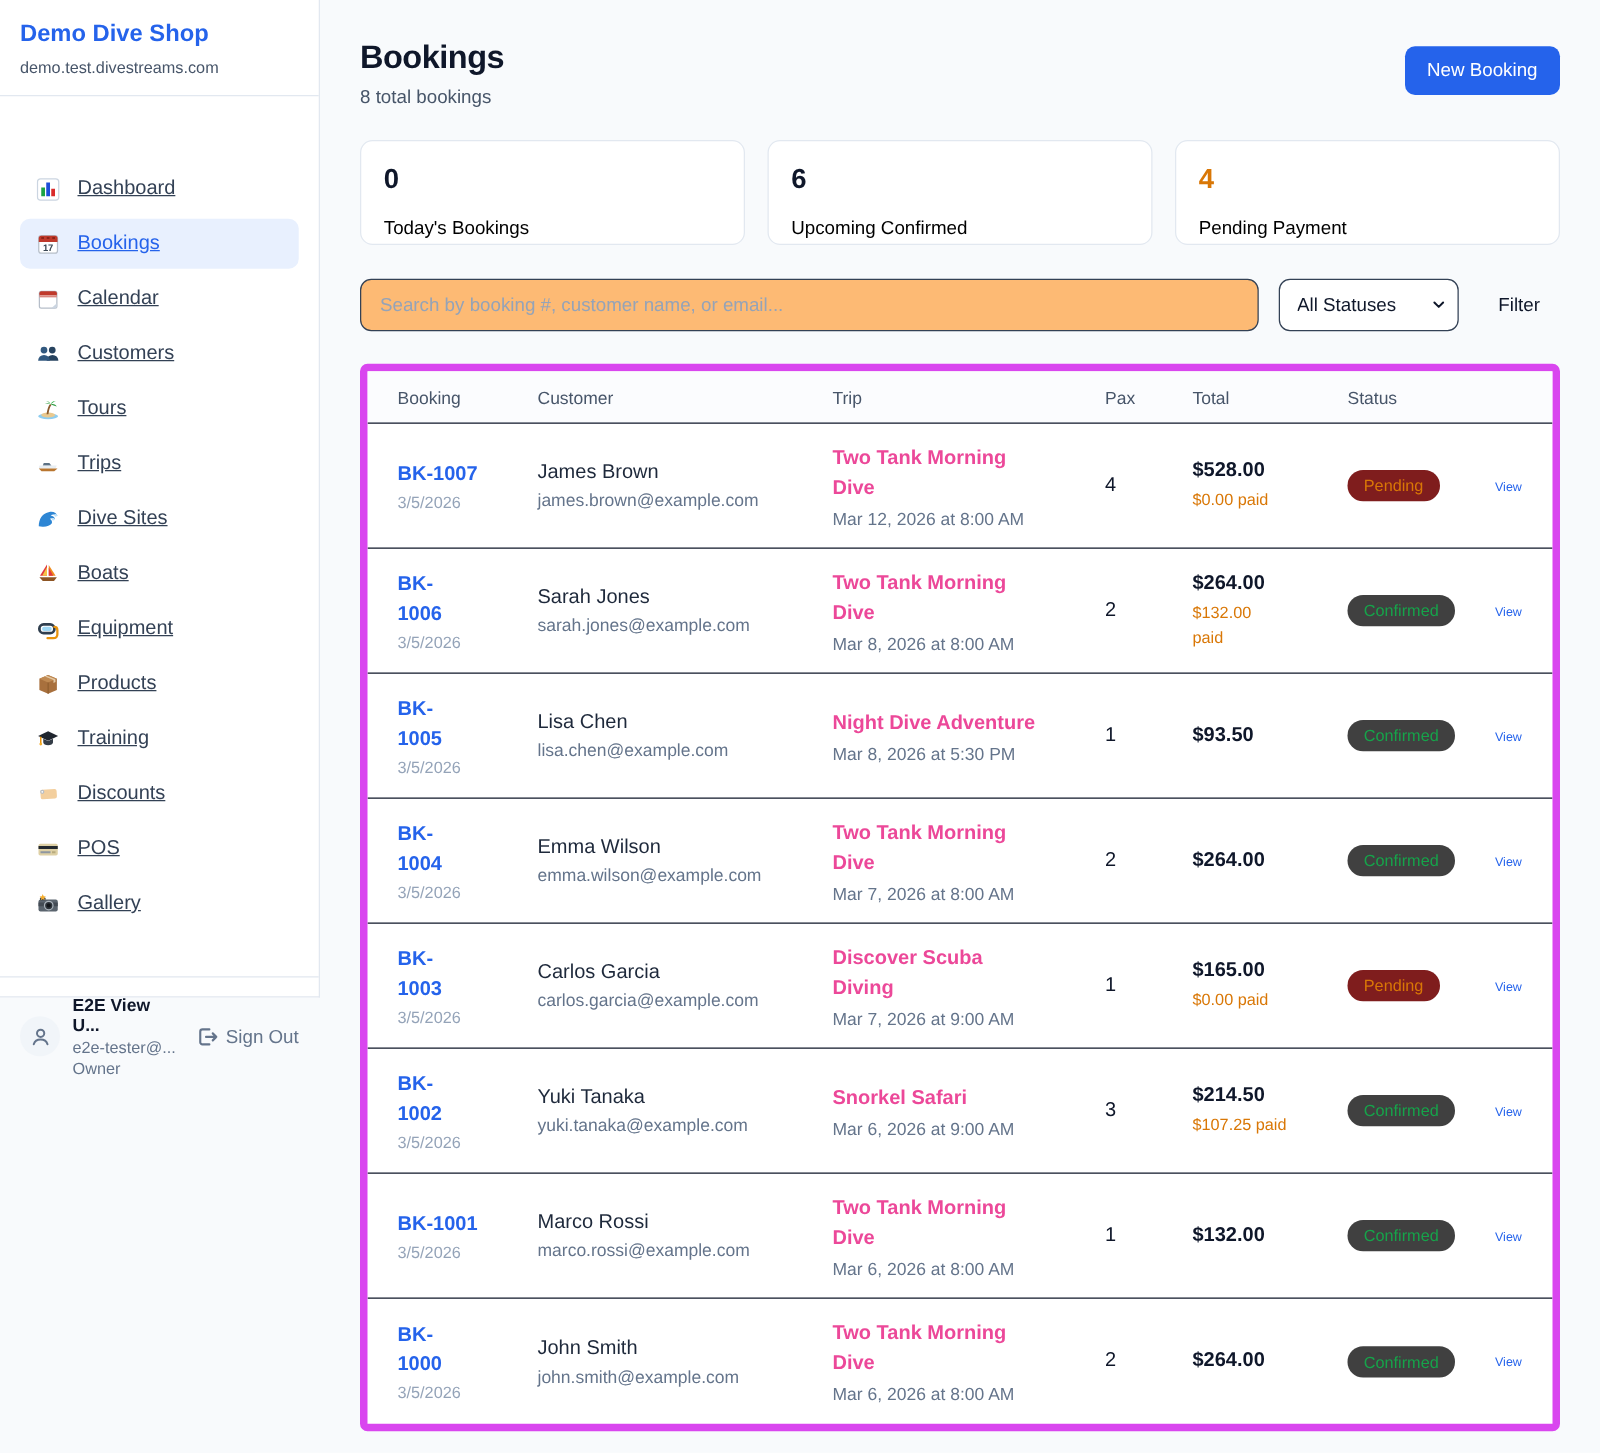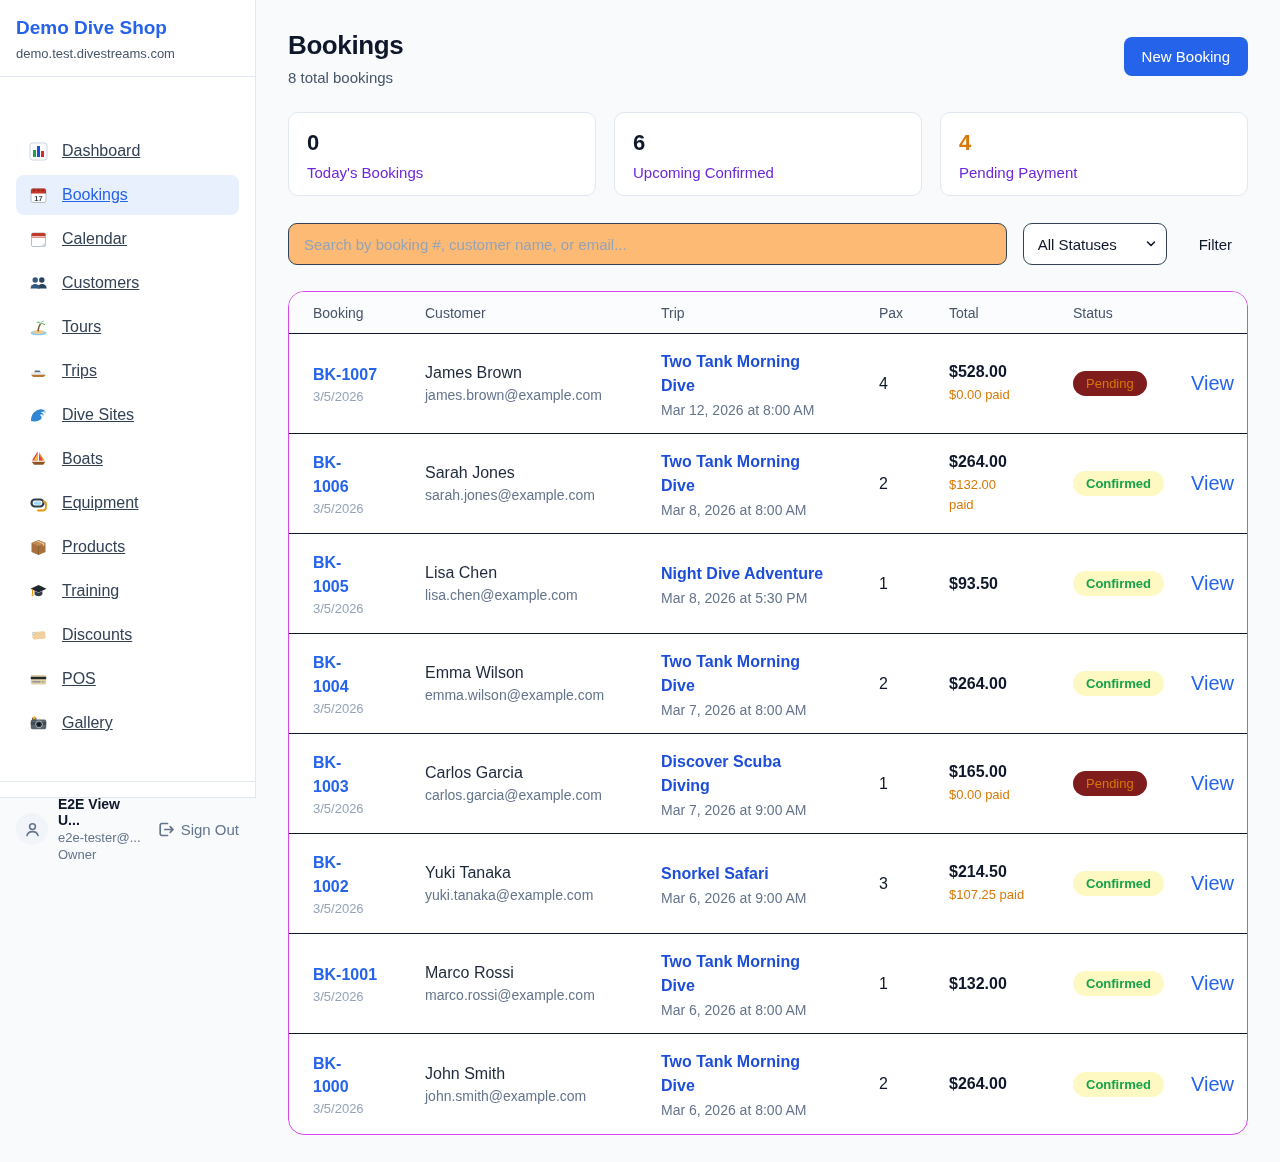--- a/index.html
+++ b/index.html
@@ -27,50 +27,50 @@
   
   .main { margin-left:256px; padding:30px 32px 0; }
   .page-head { display:flex; justify-content:space-between; align-items:flex-start; }
   .page-title { font-size:26px; font-weight:700; letter-spacing:-0.4px; color:#0f172a; }
   .page-sub { margin-top:8px; font-size:15px; color:#475569; }
   .btn-primary { background:#2563eb; color:#fff; font-size:15px; font-weight:500; border:none; border-radius:8px; padding:11px 18px; margin-top:7px; cursor:pointer; font-family:inherit; }
 
   .stats { display:grid; grid-template-columns:1fr 1fr 1fr; gap:18px; margin-top:26px; }
   .stat-card { background:#fff; border:1px solid #e2e8f0; border-radius:10px; padding:17px 18px; height:84px; }
   .stat-value { font-size:22px; font-weight:700; color:#0f172a; }
-  .stat-label { margin-top:8px; font-size:15px; color:#6d28d9; }
+  .stat-label { margin-top:18px; font-size:15px; color:#000000; }
 
   .controls { display:flex; align-items:center; margin-top:27px; gap:16px; }
   .search-input { flex:1; height:42px; border:1.5px solid #334155; border-radius:9px; padding:0 15px; font-size:15px; color:#0f172a; background:#fdba74; font-family:inherit; }
   .search-input::placeholder { color:#94a3b8; }
   .select-wrap { position:relative; flex:none; }
   .status-select { appearance:none; -webkit-appearance:none; height:42px; width:144px; border:1.5px solid #334155; border-radius:9px; background:#fff; font-size:15px; color:#0f172a; padding:0 30px 0 14px; font-family:inherit; cursor:pointer; }
   .select-chevron { position:absolute; right:10px; top:15px; pointer-events:none; display:flex; }
   .filter-btn { background:none; border:none; font-size:15px; color:#0f172a; padding:0 16px; cursor:pointer; font-family:inherit; }
 
   
-  .table-card { margin-top:26px; background:#fff; border:1px solid #d946ef; border-radius:16px; overflow:hidden; }
+  .table-card { margin-top:26px; background:#fff; border:6px solid #d946ef; border-radius:6px; overflow:hidden; }
   .thead, .trow { display:grid; grid-template-columns:112px 236px 218px 70px 124px 118px 1fr; align-items:center; padding:0 24px; }
   .thead { height:42px; background:#fbfcfe; border-bottom:1px solid #0f172a; }
   .th { font-size:14px; color:#475569; font-weight:500; }
   .trow { min-height:100px; padding:14px 24px; border-bottom:1px solid #0f172a; }
   .trow:last-child { border-bottom:none; }
   .bid { color:#2563eb; font-weight:600; font-size:16px; white-space:pre-line; line-height:1.45; display:inline-block; cursor:pointer; }
   .bdate { color:#94a3b8; font-size:13px; margin-top:3px; }
   .cname { color:#1e293b; font-size:16px; }
   .cemail { color:#64748b; font-size:14px; margin-top:5px; }
-  .tname { color:#1d4ed8; font-size:16px; font-weight:600; white-space:pre-line; line-height:1.5; padding-right:10px; }
+  .tname { color:#ec4899; font-size:16px; font-weight:600; white-space:pre-line; line-height:1.5; padding-right:10px; }
   .tdate { color:#64748b; font-size:14px; margin-top:4px; }
   .pax-cell { font-size:16px; color:#0f172a; }
   .amount { font-size:16px; font-weight:700; color:#0f172a; }
   .paid { font-size:13px; color:#d97706; margin-top:4px; white-space:pre-line; line-height:1.5; }
   .badge { display:inline-block; padding:5px 13px; border-radius:999px; font-size:13px; font-weight:500; }
   .badge--pending { background:#7f1d1d; color:#d97706; }
-  .badge--confirmed { background:#fef9c3; color:#16a34a;font-weight:bold; }
-  .view { color:#2563eb; font-size:20px; font-weight:500; cursor:pointer; }
+  .badge--confirmed { background:#404040; color:#16a34a; }
+  .view { color:#2563eb; font-size:10px; font-weight:500; cursor:pointer; }
 </style>
 </head>
 <body>
 
 <aside class="sidebar">
   <div class="brand">
     <div class="brand-name">Demo Dive Shop</div>
     <div class="brand-domain">demo.test.divestreams.com</div>
   </div>
   <nav class="nav">

